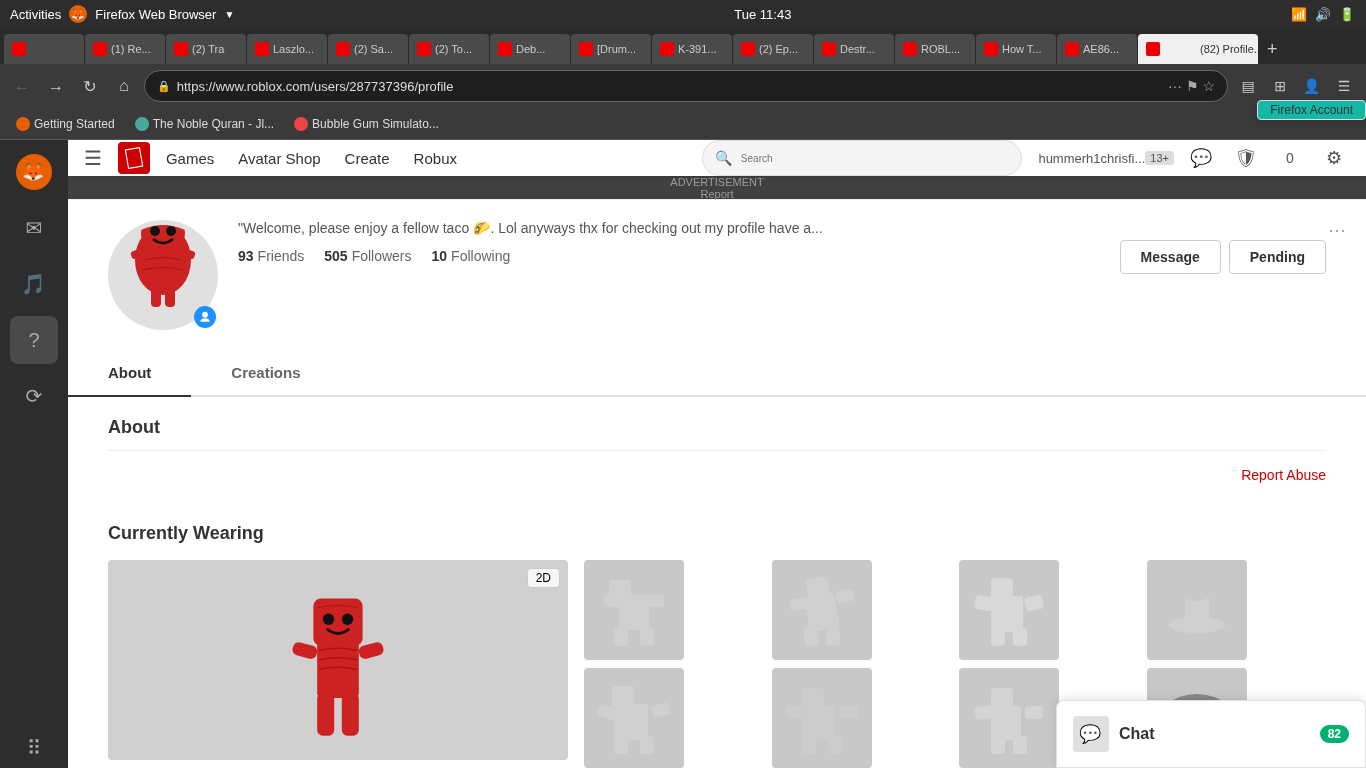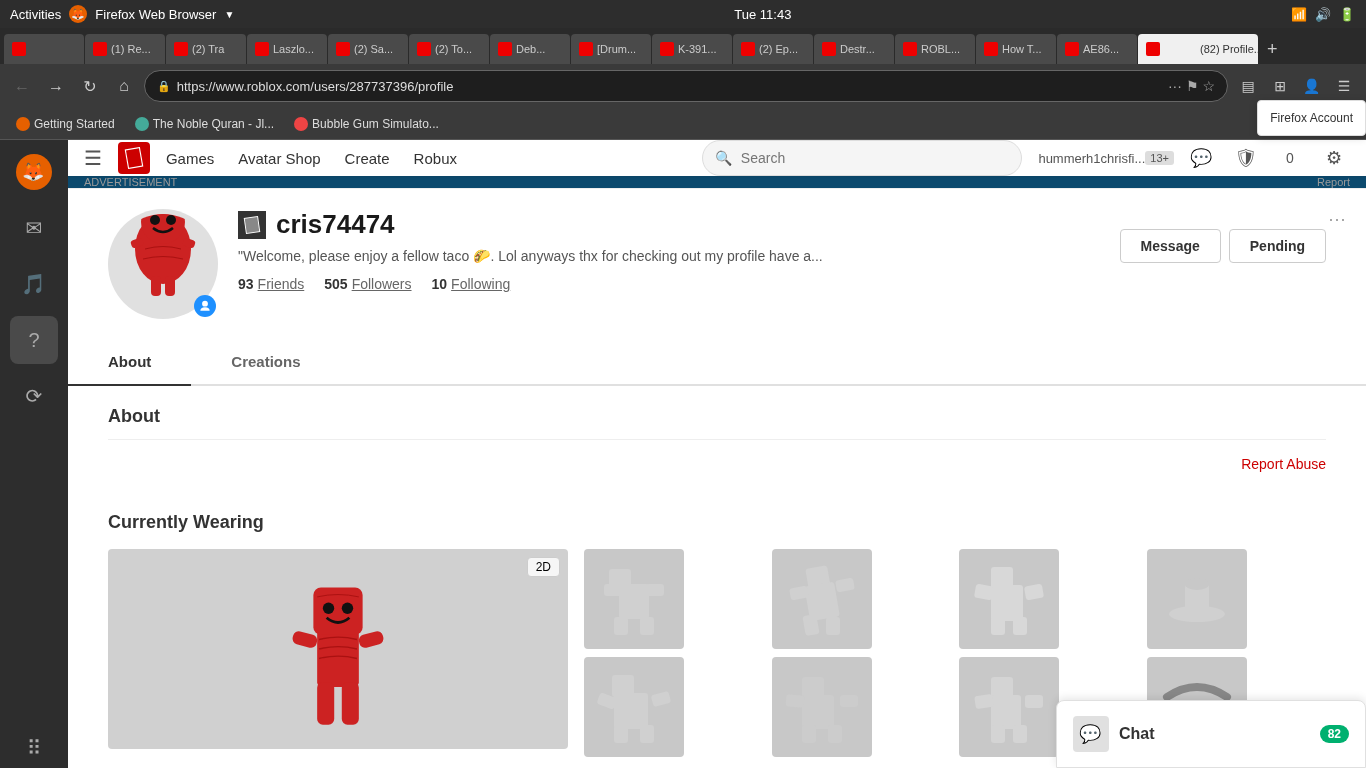--- a/index.html
+++ b/index.html
@@ -193,21 +193,21 @@
       border: 1px solid #ddd;
       border-radius: 18px;
       display: flex;
       align-items: center;
       padding: 0 12px;
       gap: 8px;
       margin-left: auto;
     }
     .roblox-search input {
       border: none; background: none; outline: none;
-      font-size: 14px; flex: 1; color: #333;
+      font-size: 10px; flex: 1; color: #333;
     }
     .roblox-header-right {
       display: flex; align-items: center; gap: 12px;
     }
     .username-badge {
       font-size: 13px; color: #555;
       display: flex; align-items: center; gap: 0;
     }
     .age-badge {
       background: #ddd; color: #555;
@@ -215,29 +215,30 @@
     }
     .header-icon-btn {
       width: 32px; height: 32px;
       display: flex; align-items: center; justify-content: center;
       color: #555; font-size: 18px; cursor: pointer;
       border-radius: 4px;
     }
 
     
     .ad-bar {
-      background: #0c4a6e;
+      background: #404040;
       height: 24px;
       display: flex;
       align-items: center;
       justify-content: space-between;
       padding: 0 16px;
       font-size: 11px;
       color: #999;
       border-bottom: 1px solid #eee;
+      flex-direction: column;
     }
 
     
     .profile-header {
       background: #fff;
       padding: 20px 40px;
       display: flex;
       align-items: flex-start;
       gap: 20px;
       position: relative;
@@ -280,21 +281,21 @@
     .profile-bio {
       font-size: 14px; color: #555;
       margin-bottom: 12px;
     }
     .profile-stats {
       display: flex; align-items: flex-start; gap: 20px;
       font-size: 14px;
     }
     .stat-item { display: flex; gap: 4px; }
     .stat-count { font-weight: 700; color: #333; }
-    .stat-label { color: #666; text-decoration: underline; }
+    .stat-label { color: #666; }
     .profile-actions {
       display: flex; gap: 8px;
       margin-left: auto;
       align-items: flex-start;
       padding-top: 20px;
       justify-content: center;
     }
     .profile-btn {
       padding: 8px 20px;
       border: 1px solid #ccc;
@@ -428,24 +429,24 @@
       border-radius: 10px;
       font-size: 12px;
       padding: 2px 8px;
       font-weight: 600;
     }
 
     
     .firefox-tooltip {
       position: absolute;
       top: 100px; right: 0;
-      background: #ffffff;
+      background: #14b8a6;
       border: 1px solid #ddd;
       border-radius: 4px;
-      padding: 10px 12px;
+      padding: 2px 12px;
       font-size: 12px;
       color: #333;
       white-space: nowrap;
       box-shadow: 0 2px 8px rgba(0,0,0,0.15);
       z-index: 200;
     }
   </style>
 </head>
 <body>
 
@@ -652,29 +653,20 @@
             <div class="avatar-badge">
               <svg width="14" height="14" viewBox="0 0 24 24">
                 <circle cx="12" cy="8" r="5" fill="white"></circle>
                 <path d="M4 20 Q4 14 12 14 Q20 14 20 20" fill="white"></path>
               </svg>
             </div>
           </div>
         </div>
 
         <div class="profile-info">
-          <div class="profile-name-row">
-            <div class="profile-roblox-icon">
-              <svg width="18" height="18" viewBox="0 0 100 100">
-                <rect x="10" y="5" width="80" height="90" fill="white" transform="rotate(-8 50 50)"></rect>
-                <rect x="15" y="10" width="70" height="80" fill="#888" transform="rotate(-8 50 50)"></rect>
-              </svg>
-            </div>
-            <span class="profile-username">cris74474</span>
-          </div>
           <div class="profile-bio">"Welcome, please enjoy a fellow taco 🌮. Lol anyways thx for checking out my profile have a...</div>
           <div class="profile-stats">
             <div class="stat-item">
               <span class="stat-count">93</span>
               <span class="stat-label">Friends</span>
             </div>
             <div class="stat-item">
               <span class="stat-count">505</span>
               <span class="stat-label">Followers</span>
             </div>

